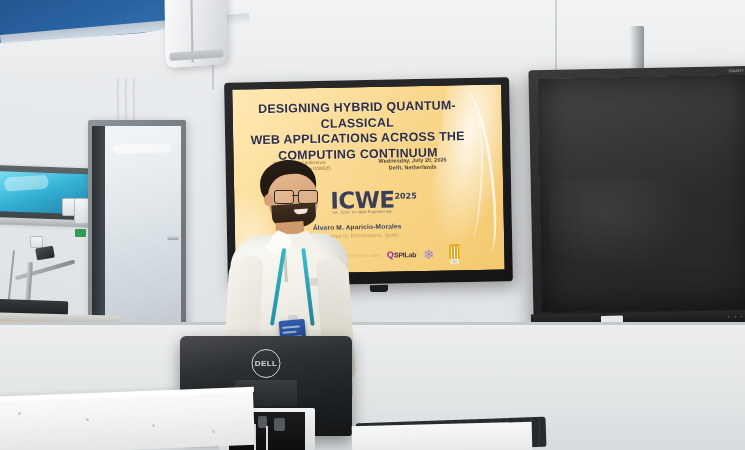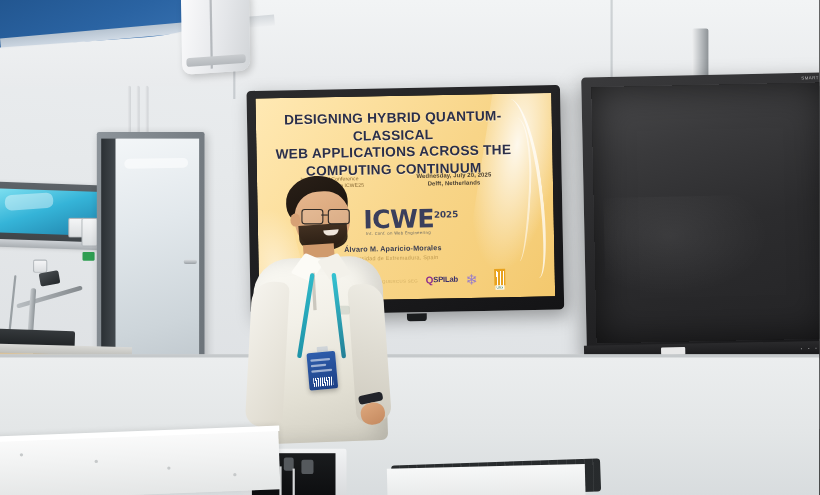--- a/index.html
+++ b/index.html
@@ -430,20 +430,24 @@
     <div class="badge">
       <div class="bline" style="top:6px;width:18px;"></div>
       <div class="bline" style="top:11px;width:14px;"></div>
       <div class="bline" style="top:16px;width:19px;"></div>
       <div class="bcode"></div>
     </div>
     <div class="p-watch"></div>
     <div class="p-hand"></div>
   </div>
 
+  <div class="dell">
+    <div class="dell-logo">DELL</div>
+    <div class="dell-hump"></div>
+  </div>
   <div class="dell-stand"></div>
   <div class="dell-stand-in"></div>
   <div class="tray-blob blk" style="left:240px;top:420px;width:10px;height:14px;"></div>
   <div class="tray-blob blk" style="left:258px;top:416px;width:9px;height:12px;"></div>
   <div class="tray-blob blk" style="left:274px;top:418px;width:11px;height:13px;"></div>
   <div class="tray-cable blk" style="left:254px;top:424px;height:26px;"></div>
   <div class="tray-cable blk" style="left:266px;top:426px;height:24px;"></div>
 
   <div class="keyboard"></div>
   <div class="front-desk-r"></div>

